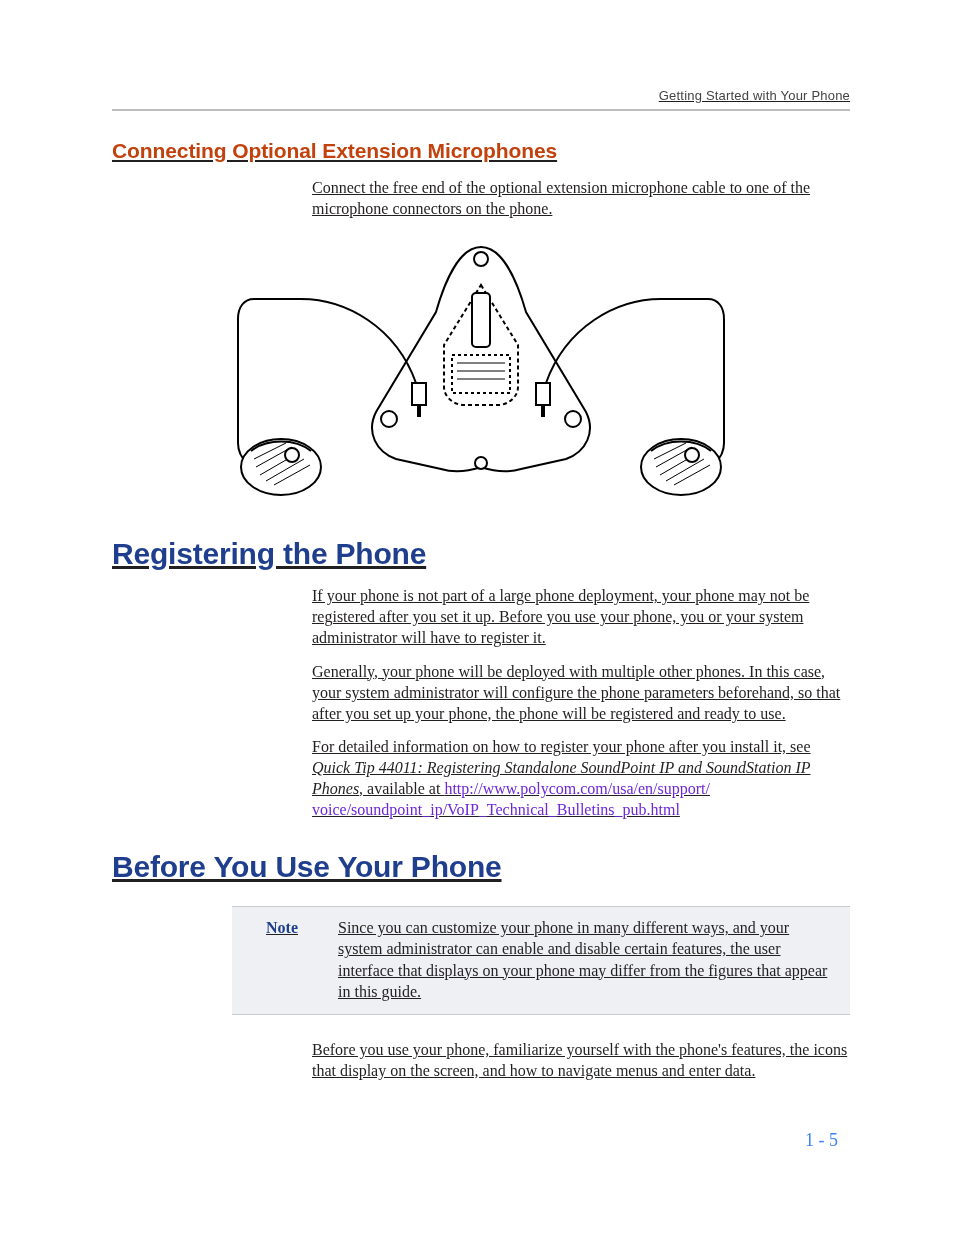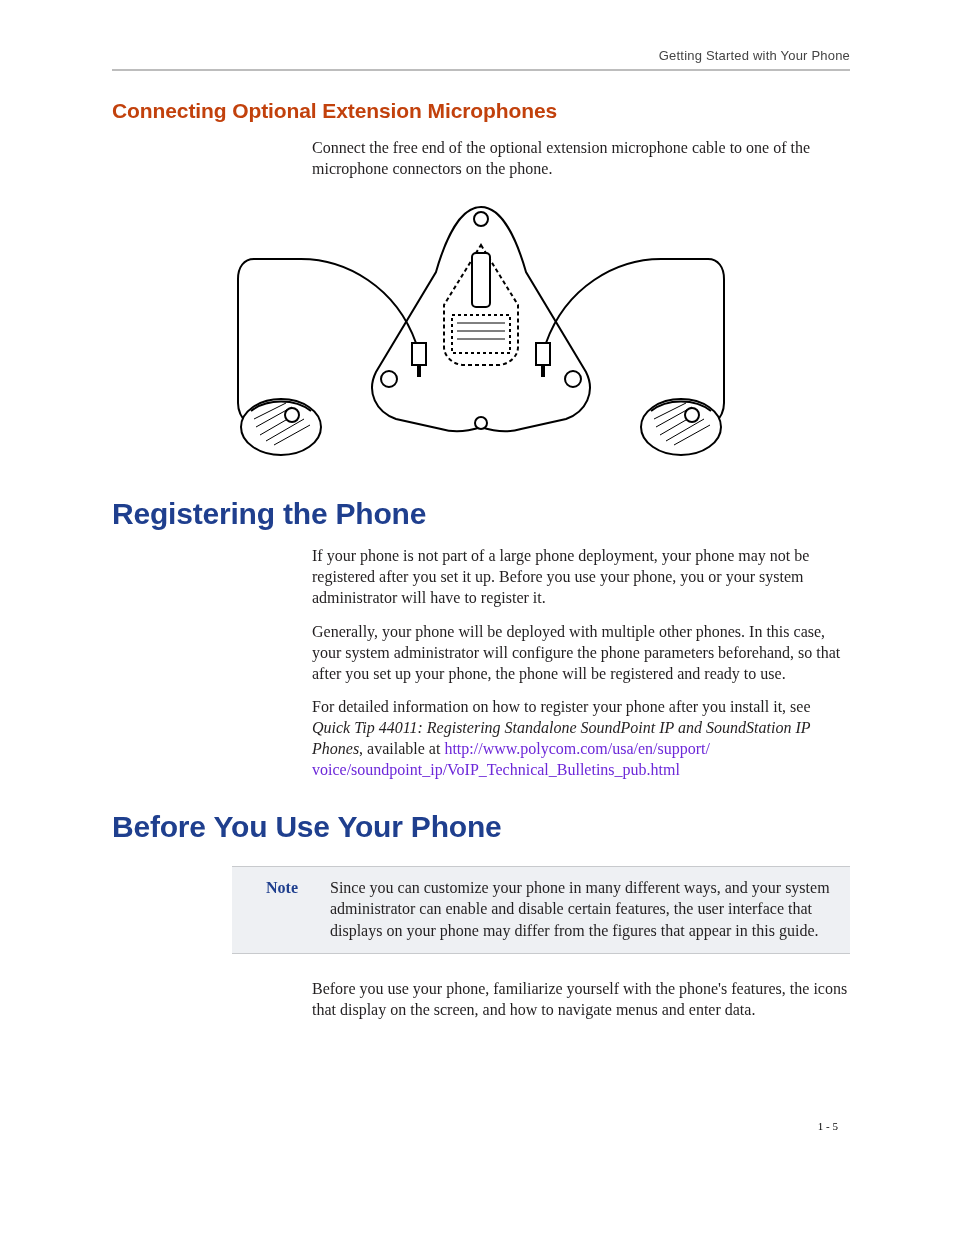--- a/index.html
+++ b/index.html
@@ -6,24 +6,25 @@
   body {
     margin: 0;
     width: 954px;
     height: 1235px;
     background: #ffffff;
     font-family: "Palatino Linotype", "Book Antiqua", Palatino, Georgia, serif;
     color: #221f20;
     position: relative;
   }
   .page {
-    padding: 48px 104px 60px 112px;
+    padding: 88px 104px 60px 112px;
     box-sizing: border-box;
     height: 100%;
     position: relative;
+    text-decoration: underline;
   }
   .running-head {
     text-align: right;
     font-family: "Arial Narrow", Arial, sans-serif;
     font-size: 13px;
     color: #444;
     letter-spacing: 0.2px;
     margin-bottom: 6px;
   }
   hr.rule {
@@ -70,38 +71,38 @@
   }
   .italic { font-style: italic; }
   .note-box {
     margin: 22px 0 24px 120px;
     background: #eef0f3;
     border-top: 1px solid #c8cacd;
     border-bottom: 1px solid #c8cacd;
     padding: 10px 18px 12px 18px;
     display: flex;
     align-items: flex-start;
-    gap: 32px;
+    gap: 40px;
     font-size: 16px;
     line-height: 1.32;
   }
   .note-label {
     font-weight: 700;
     color: #1f3f8e;
     font-family: "Palatino Linotype", Palatino, serif;
     flex: 0 0 48px;
     text-align: right;
   }
   .note-text { flex: 1; }
   .page-num {
     position: absolute;
     right: 116px;
-    bottom: 103px;
-    font-size: 11px;
-    color: #000000;
+    bottom: 84px;
+    font-size: 18px;
+    color: #3b82f6;
   }
 </style>
 </head>
 <body>
 
 <div class="page">
 
   <div class="running-head">Getting Started with Your Phone</div>
   <hr class="rule">
 

